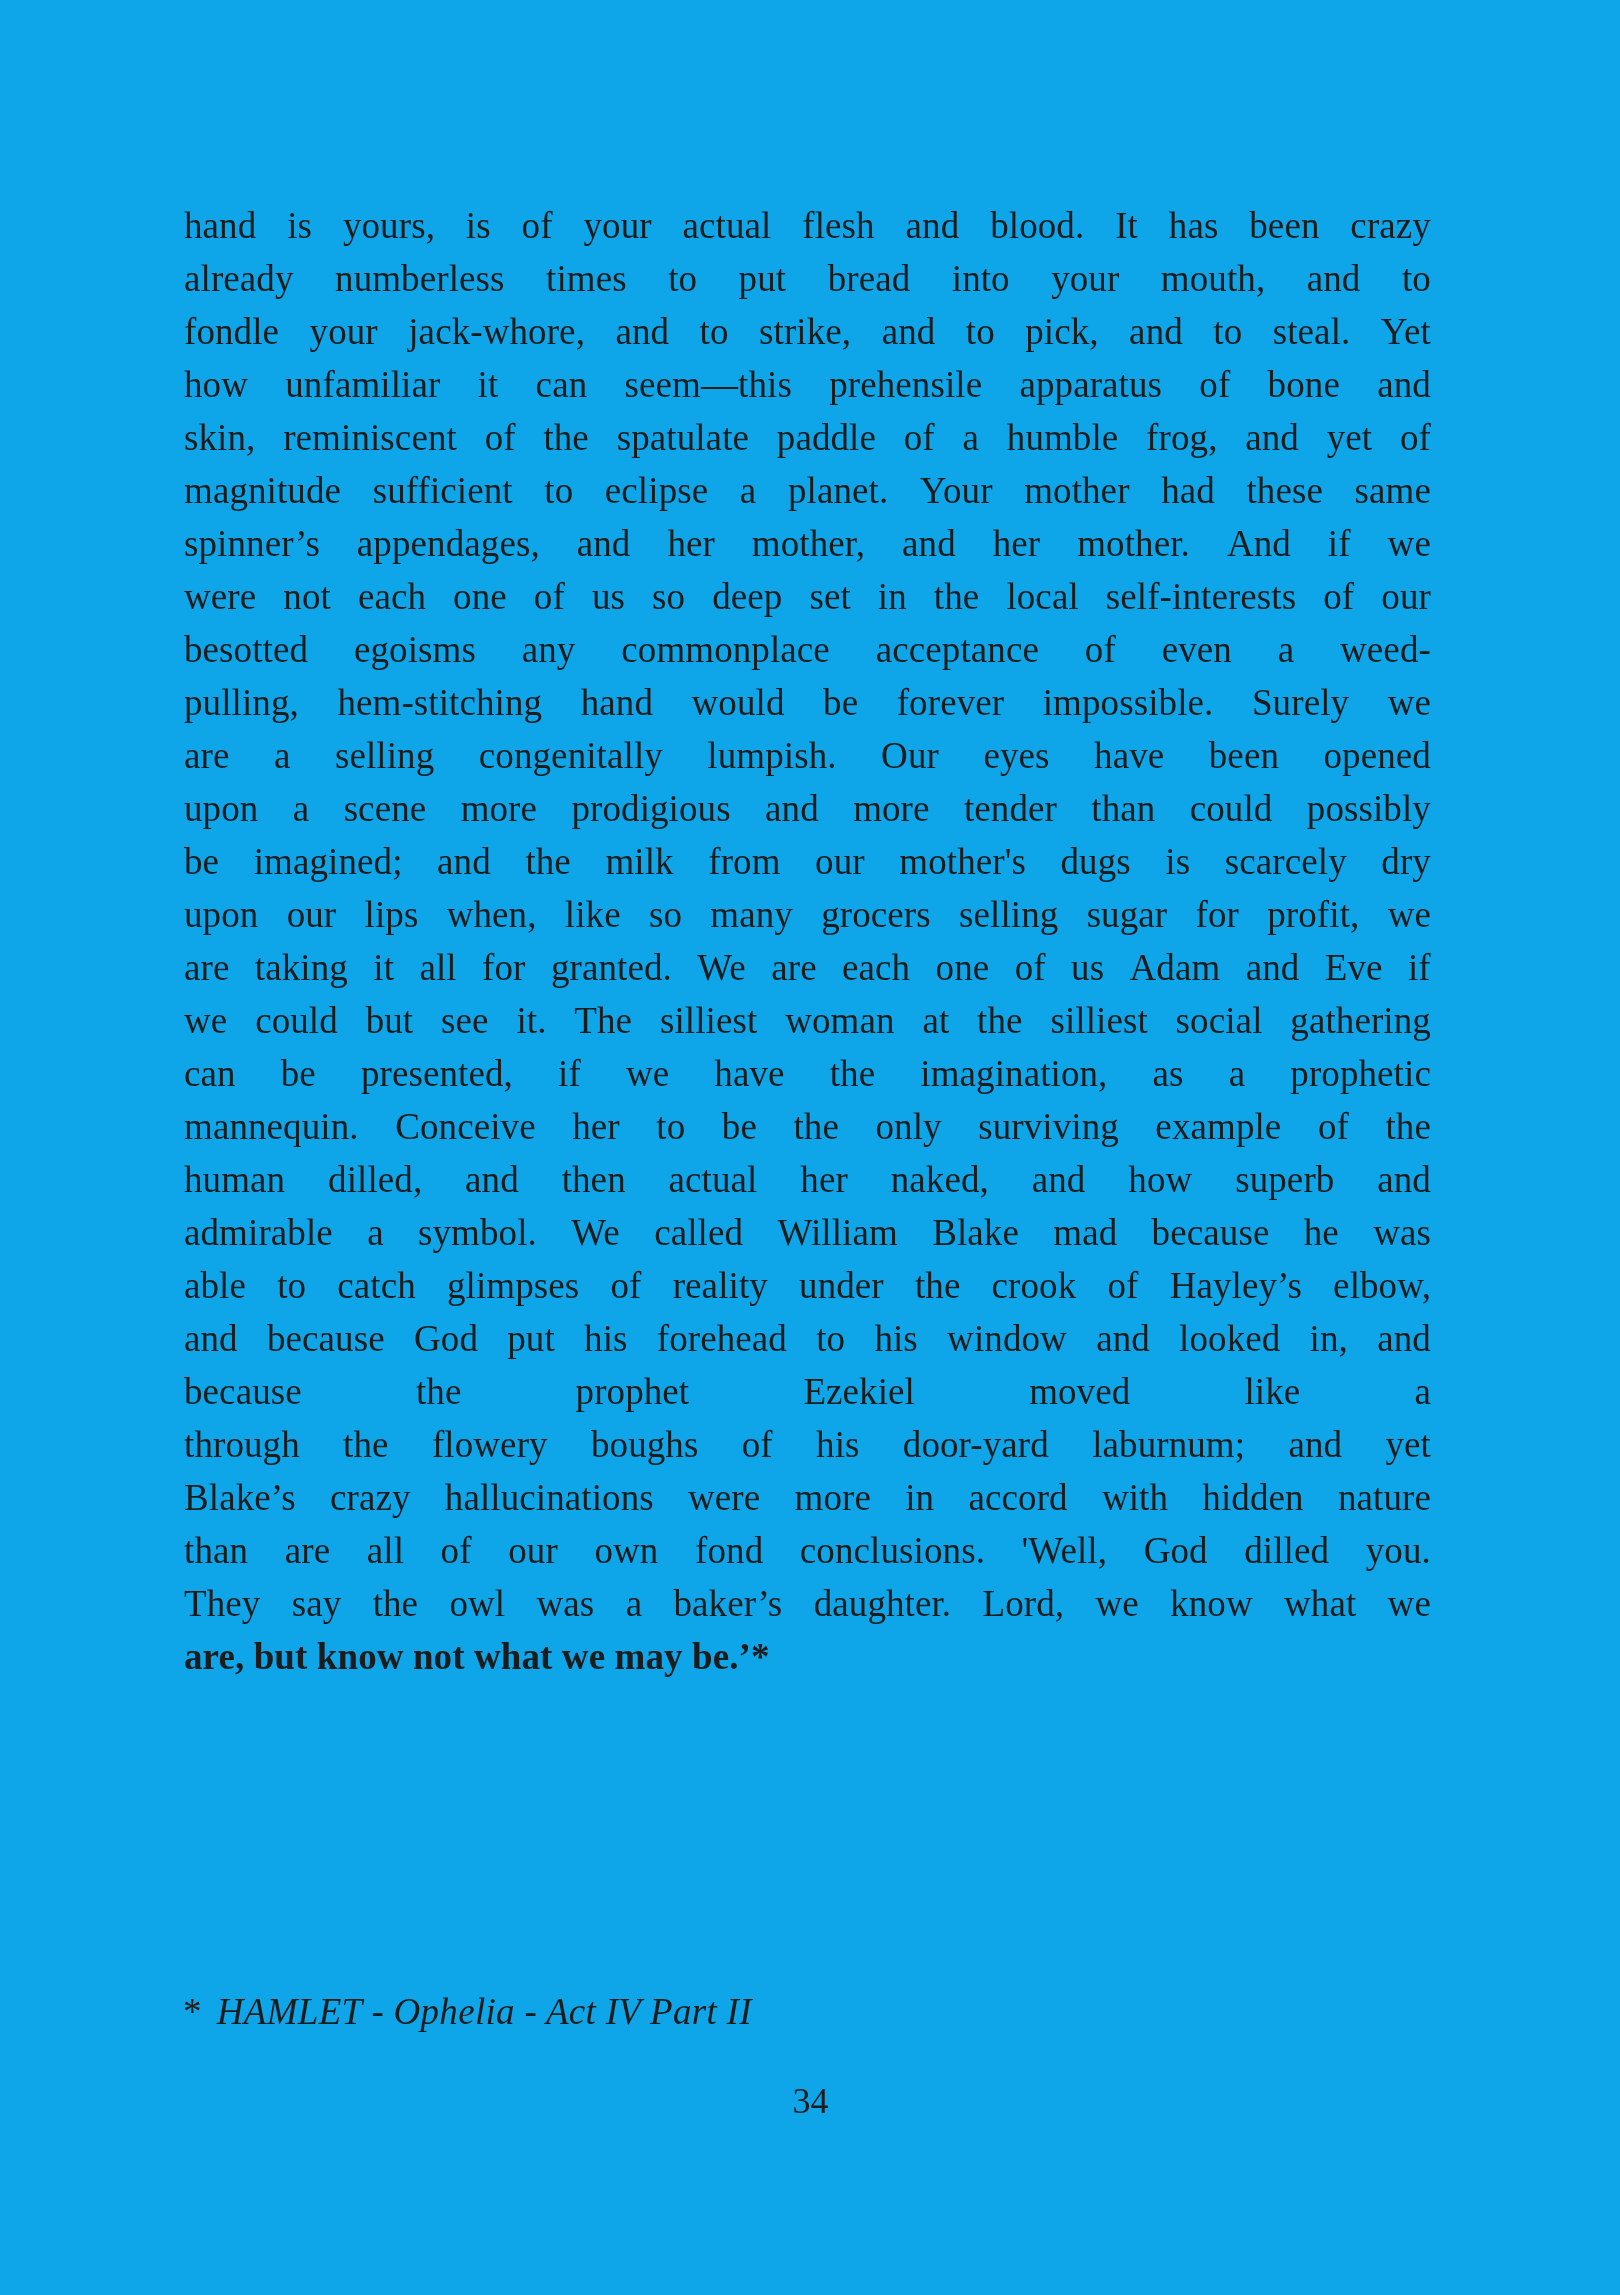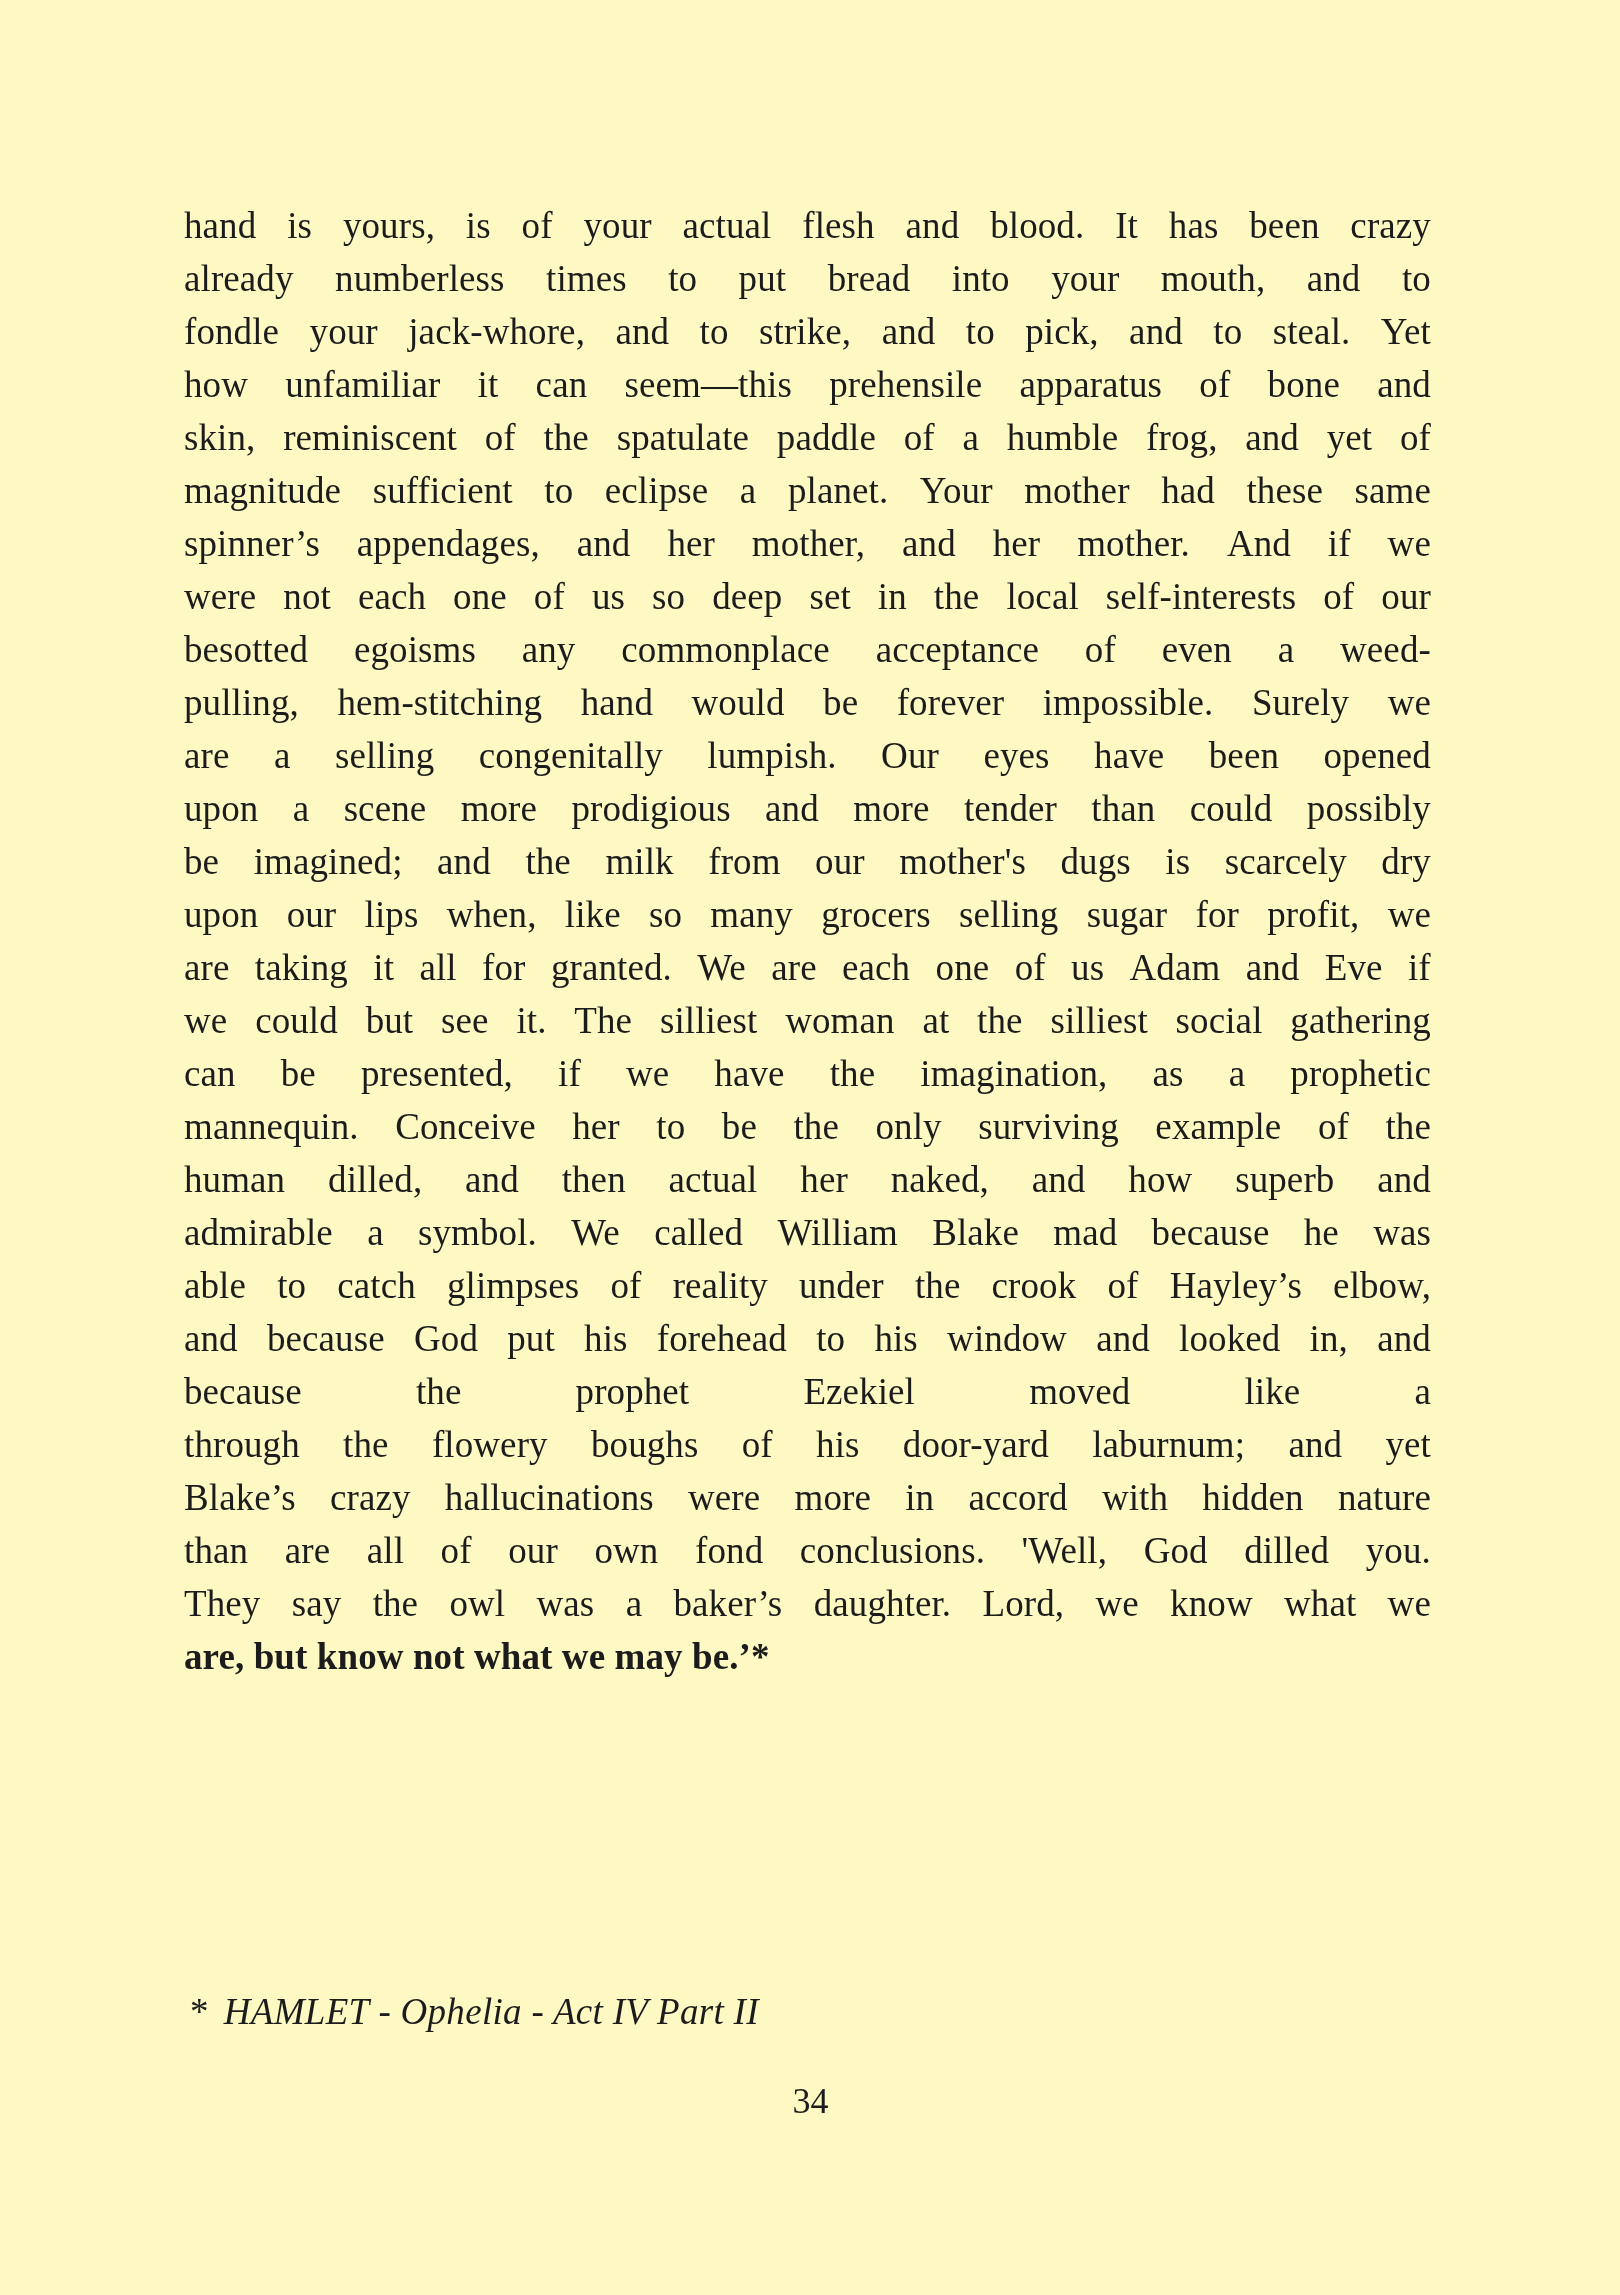--- a/index.html
+++ b/index.html
@@ -11,21 +11,21 @@
     width: 1621px;
     height: 2295px;
     position: relative;
     overflow: hidden;
     font-family: "Liberation Serif", "DejaVu Serif", serif;
     color: #1c1c1c;
   }
   .page {
     position: absolute;
     inset: 0;
-    background: #fef9c3;
+    background: #0ea5e9;
   }
   .text-block {
     position: absolute;
     left: 184px;
     top: 199px;
     width: 1247px;
   }
   .line {
     font-size: 37px;
     height: 53px;
@@ -37,21 +37,21 @@
     display: flex;
     justify-content: space-between;
     align-items: baseline;
   }
   .line.last {
     text-align: left;
     font-weight: bold;
   }
   .footnote {
     position: absolute;
-    left: 190px;
+    left: 183px;
     top: 1987px;
     font-size: 37px;
     line-height: 49px;
     white-space: nowrap;
   }
   .footnote .fn-marker {
     font-style: normal;
     margin-right: 15.3px;
   }
   .footnote .fn-text {

